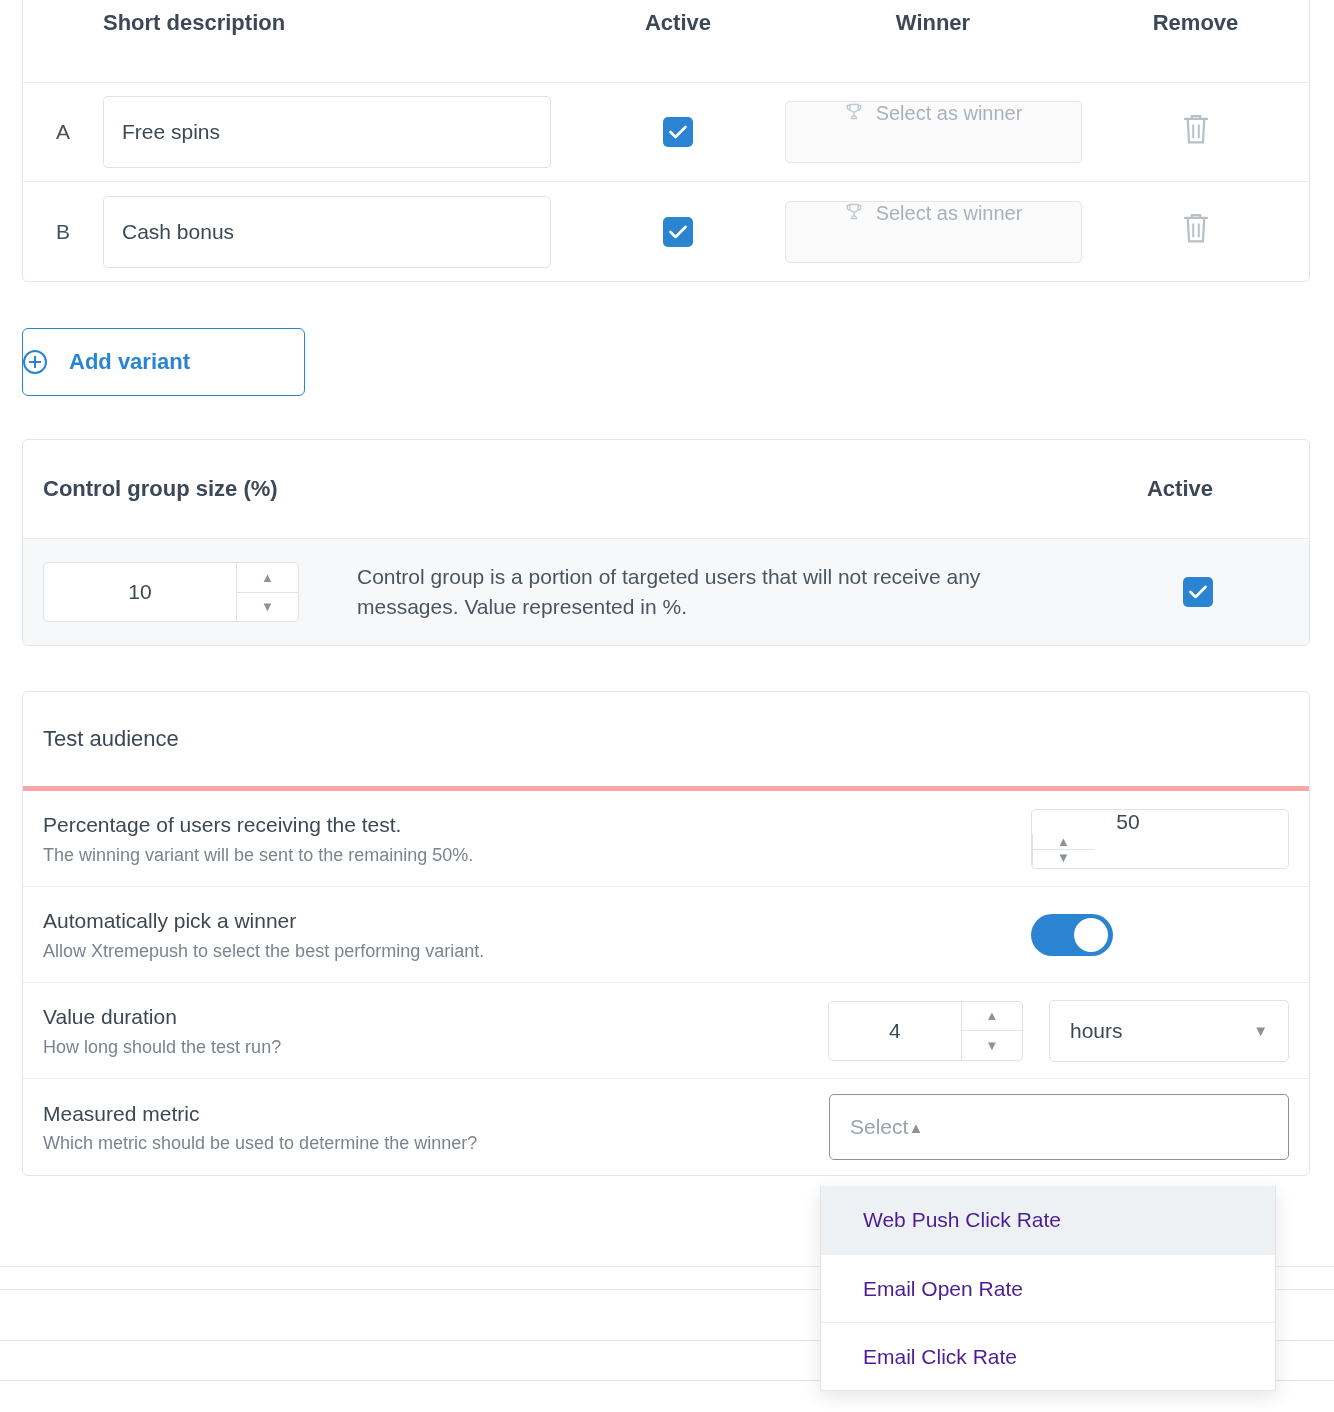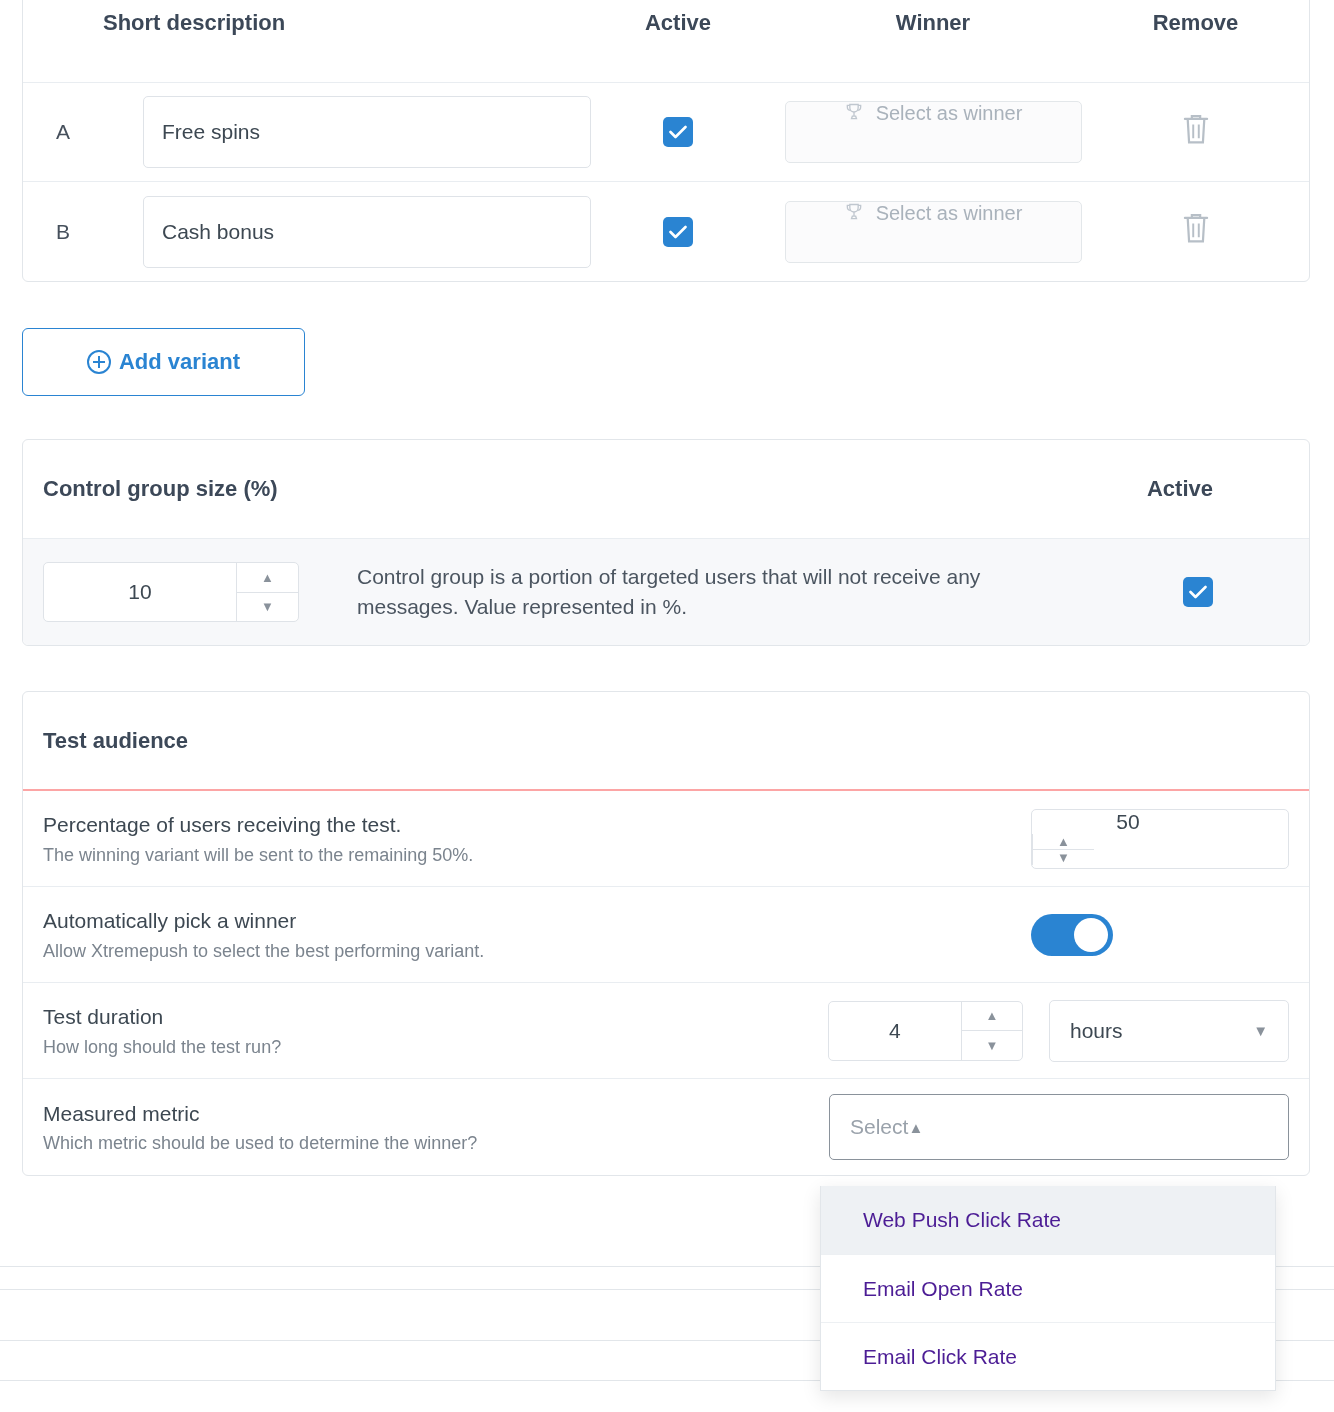--- a/index.html
+++ b/index.html
@@ -62,21 +62,20 @@
     width: 448px;
     height: 72px;
     border: 1px solid #dfe3e8;
     border-radius: 5px;
     padding: 0 18px;
     font-size: 21px;
     color: #3d4852;
     font-family: "Liberation Sans", sans-serif;
     background: #fff;
     outline: none;
-    margin-left: 40px;
   }
   .checkbox {
     width: 30px;
     height: 30px;
     border-radius: 5px;
     background: #2a84d2;
     display: inline-flex;
     align-items: center;
     justify-content: center;
     cursor: pointer;
@@ -110,22 +109,21 @@
     width: 283px;
     height: 68px;
     border: 1px solid #2a84d2;
     border-radius: 6px;
     background: #fff;
     color: #2a84d2;
     font-size: 22px;
     font-weight: bold;
     display: flex;
     align-items: center;
-    justify-content: center;
-    gap: 8px;
+    gap: 22px;
     cursor: pointer;
     font-family: "Liberation Sans", sans-serif;
   }
   .plus-circle {
     width: 24px; height: 24px;
     border: 2px solid #2a84d2;
     border-radius: 50%;
     position: relative;
     flex: none;
   }
@@ -209,23 +207,23 @@
     position: absolute;
     left: 22px;
     top: 691px;
     width: 1288px;
   }
   .ta-head {
     height: 99px;
     display: flex;
     align-items: center;
     padding: 0 20px;
-    border-bottom: 2px solid #fca5a5;
+    border-bottom: 5px solid #fca5a5;
     font-size: 22px;
-    font-weight: bold;
+    font-weight: normal;
     color: #3c4858;
   }
   .ta-row {
     display: flex;
     align-items: center;
     padding: 0 20px;
     border-bottom: 1px solid #e9edf1;
     min-height: 96px;
   }
   .ta-row:last-child { border-bottom: none; gap: 8px; }
@@ -453,21 +451,21 @@
     </div>
     <div class="ta-control" style="width:258px;justify-content:flex-start;padding-left:0;">
       <div class="toggle">
         <span class="knob"></span>
       </div>
     </div>
   </div>
 
   <div class="ta-row">
     <div class="ta-texts">
-      <div class="ta-label">Test duration</div>
+      <div class="ta-label">Value duration</div>
       <div class="ta-sub">How long should the test run?</div>
     </div>
     <div class="ta-control">
       <div class="spinner" style="width:195px;">
         <div class="val" style="width:133px;">4</div>
         <div class="arrows">
           <div>▲</div>
           <div>▼</div>
         </div>
       </div>

